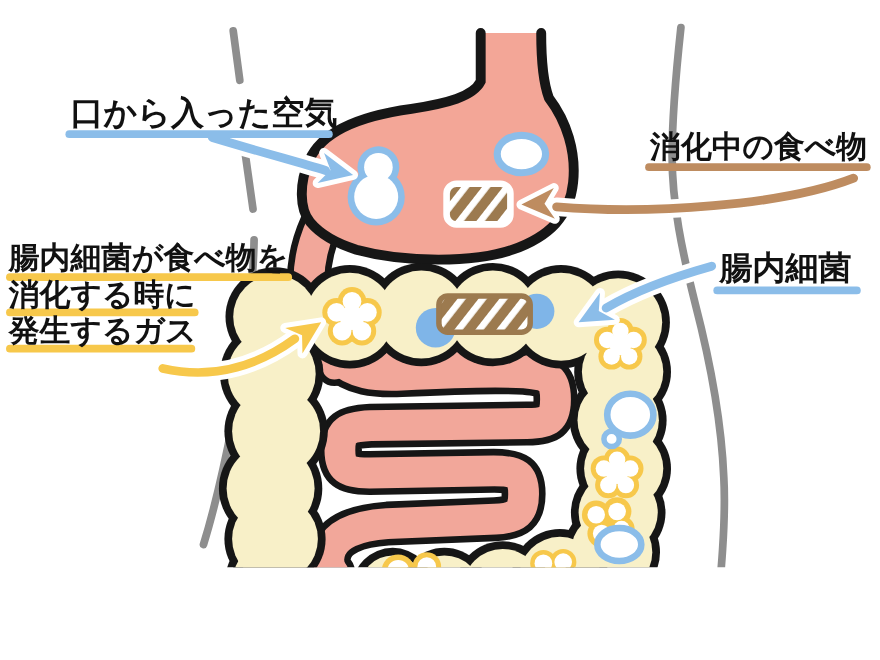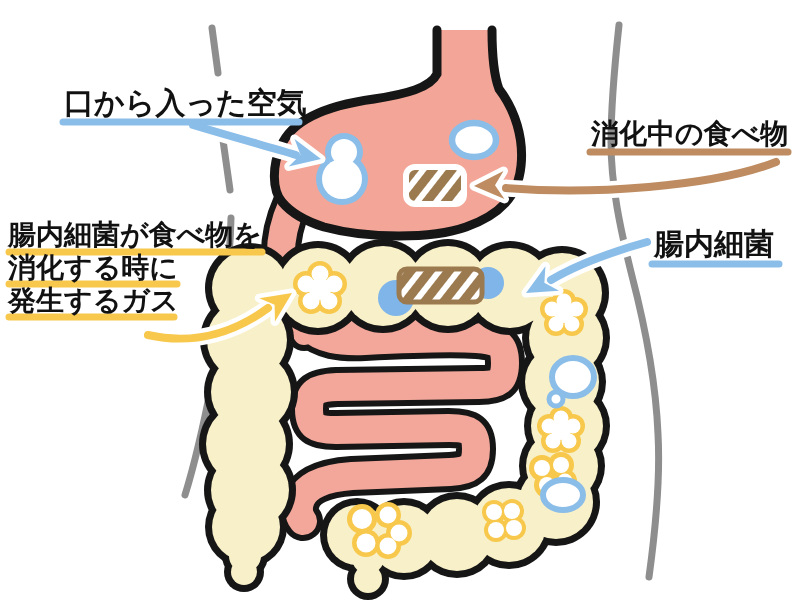--- a/index.html
+++ b/index.html
@@ -1,16 +1,16 @@
 <!DOCTYPE html>
 <html><head>
 <meta charset="utf-8">
 <style>
   html,body{margin:0;padding:0;background:#ffffff;}
-  .stage{position:relative;width:800px;height:600px;background:#ffffff;overflow:hidden;
+  .stage{position:relative;width:800px;height:516px;background:#ffffff;overflow:hidden;
          font-family:"Liberation Sans","DejaVu Sans",sans-serif;}
   svg{display:block;}
   text.lbl{font-weight:bold;fill:#111111;font-family:"Liberation Sans","DejaVu Sans",sans-serif;}
 </style>
 </head>
 <body>
 
 <div class="stage">
 <svg width="800" height="600" viewBox="0 0 800 600">
   <defs>

